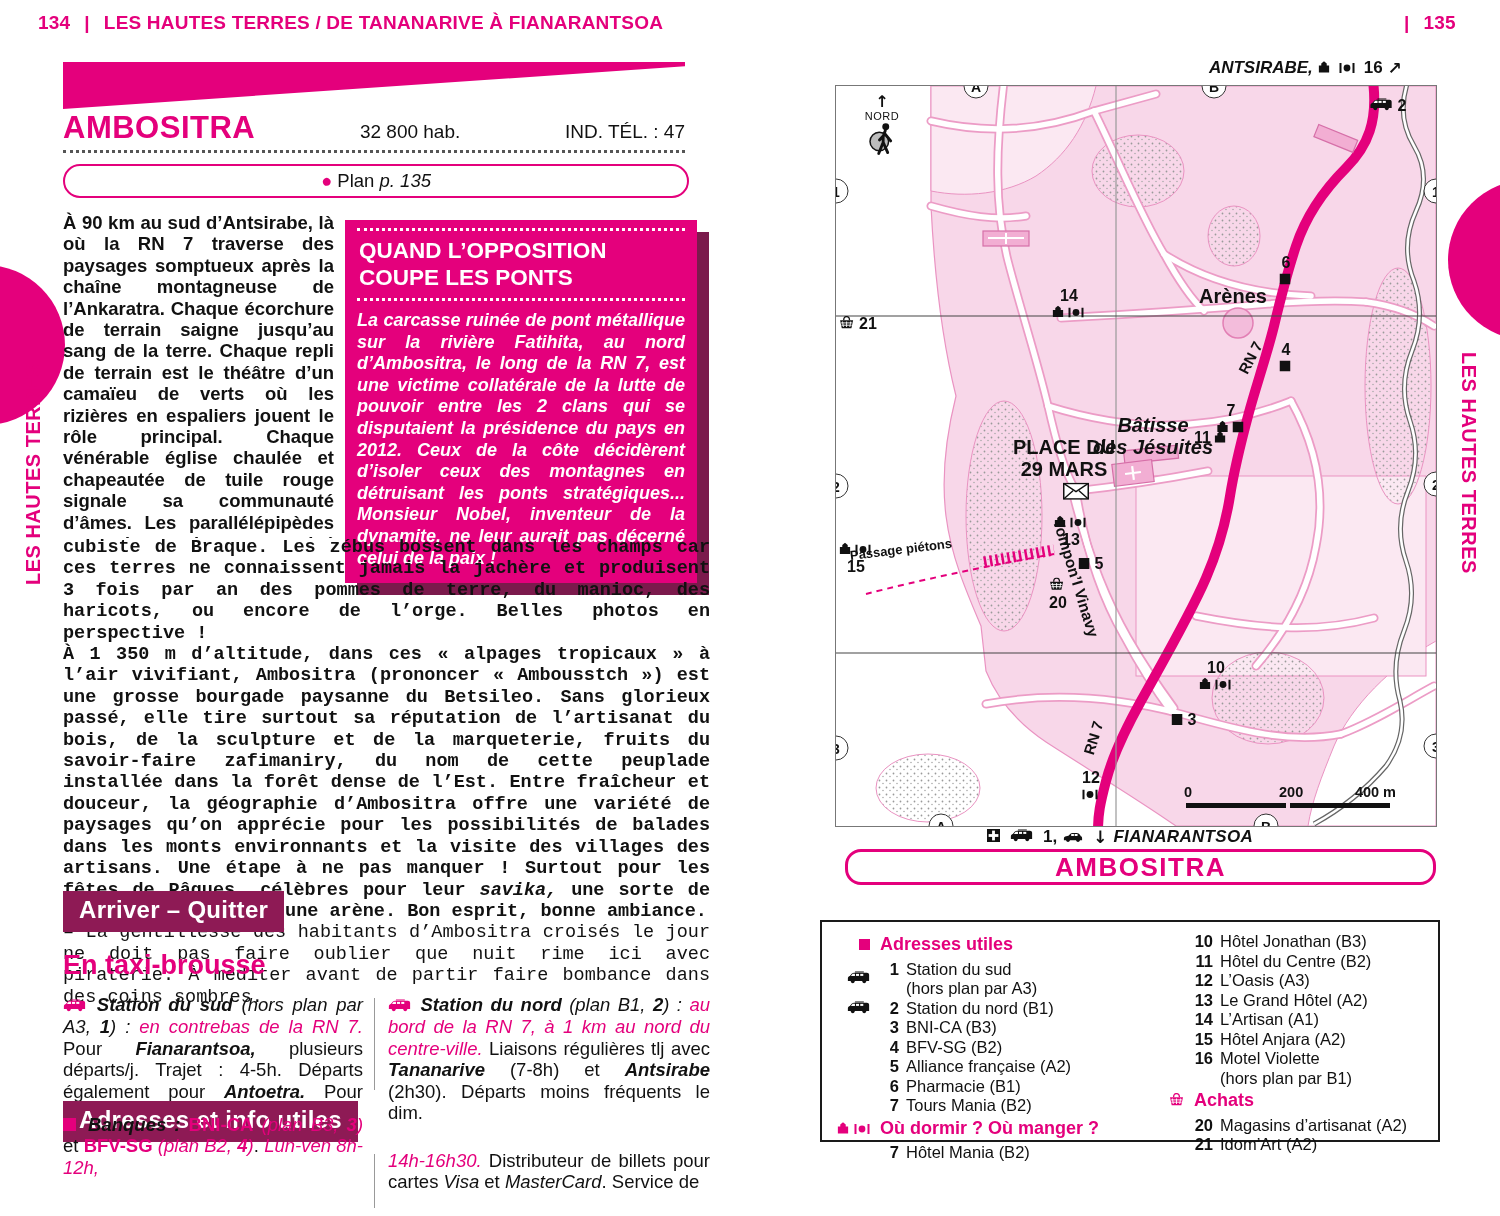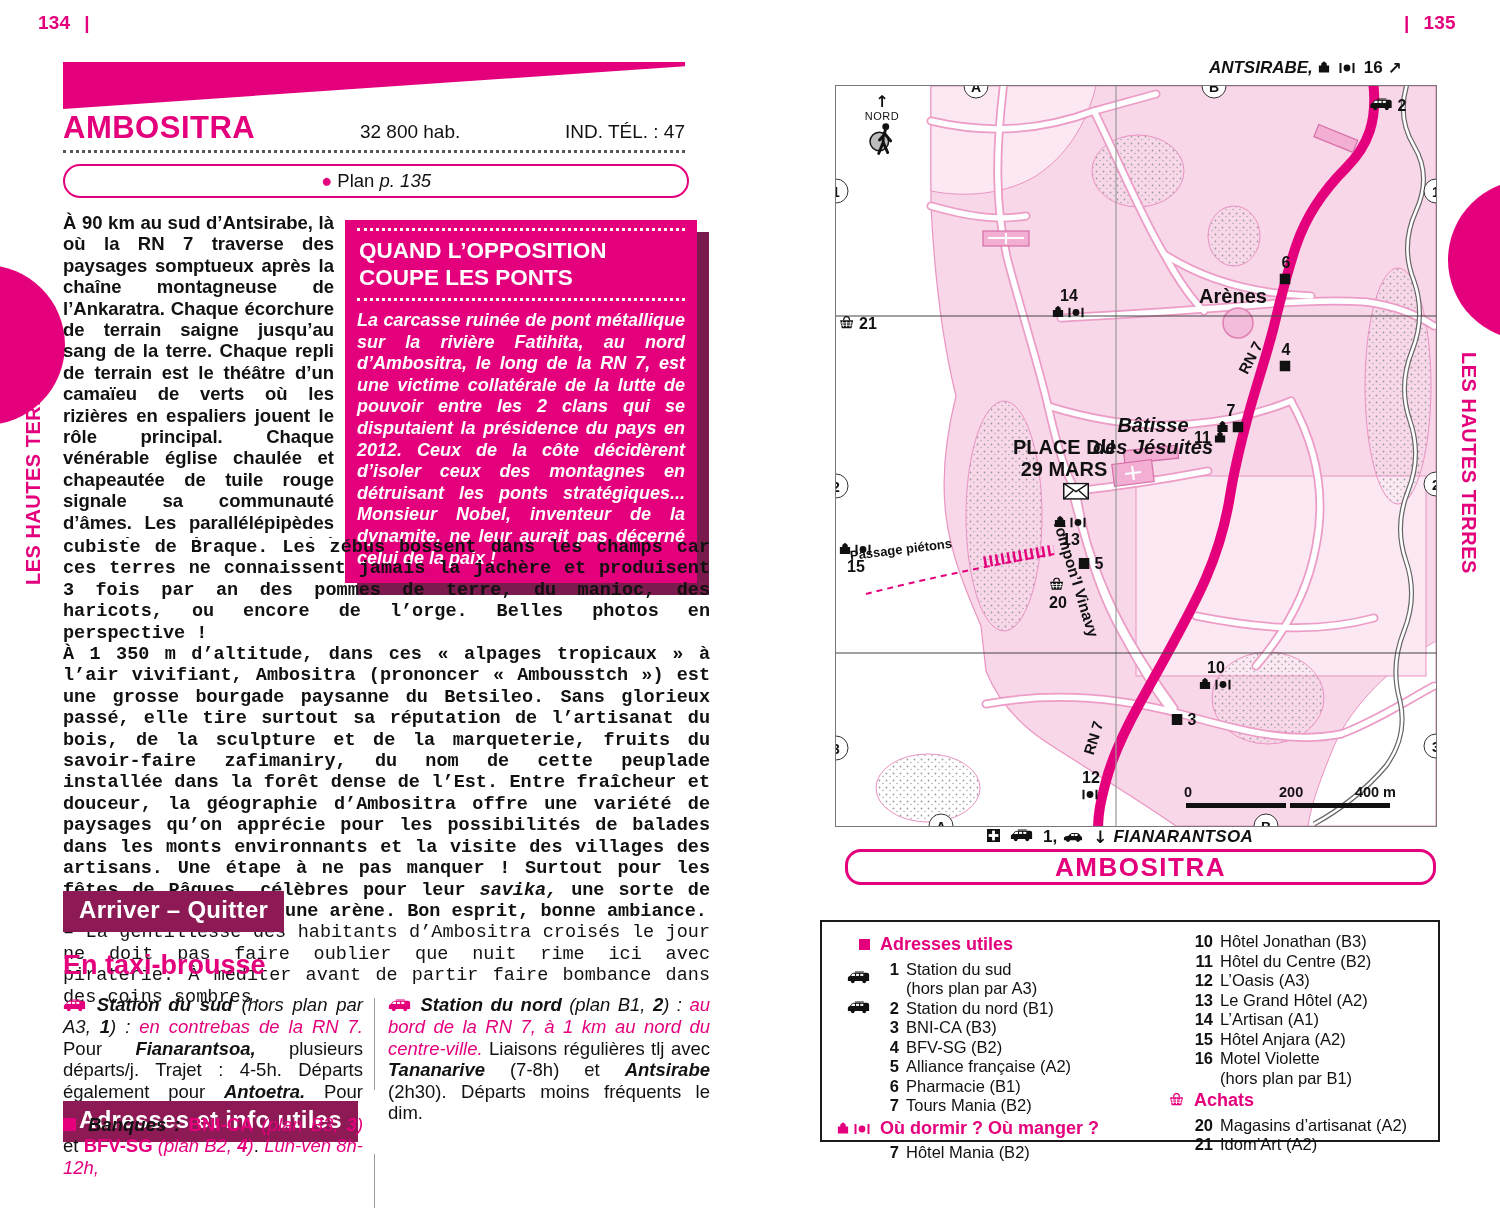--- a/index.html
+++ b/index.html
@@ -98,20 +98,21 @@
   .lg-label div{white-space:nowrap;}
 </style>
 </head>
 <body>
 
 <div id="page">
 
   <div class="hdr" style="left:38px;">
     <span>134</span>
     <span>|</span>
+    <span>LES HAUTES TERRES / DE TANANARIVE À FIANARANTSOA</span>
   </div>
 
   <div class="side-tab-circle" style="left:-95px;top:265px;"></div>
   <div class="side-text rot-ccw" style="left:22px;top:585px;">LES HAUTES TERRES</div>
 
   <div class="wedge"></div>
 
   <div class="cityrow">
     <span class="cityname">AMBOSITRA</span>
     <span class="citypop">32 800 hab.</span>
@@ -161,20 +162,21 @@
           <rect x="15" y="2.9" width="3.4" height="2.3" fill="#fff"></rect>
           <circle cx="6.5" cy="11.3" r="2.1" fill="#E4007C"></circle>
           <circle cx="19.5" cy="11.3" r="2.1" fill="#E4007C"></circle>
         </svg></span> <b><i>Station du nord</i></b> <i>(plan B1, <b>2</b>)&nbsp;:</i> <span class="mag"><i>au bord de la RN 7, à 1 km au nord du centre-ville.</i></span> Liaisons régulières tlj avec <b><i>Tananarive</i></b> (7-8h) et <b><i>Antsirabe</i></b> (2h30). Départs moins fréquents le dim.</div>
 
   <div class="secbar" style="left:63px;top:1101px;">
     <span>Adresses et info utiles</span>
   </div>
   <div class="twocol body-just" style="left:63px;top:1114px;width:300px;"><span class="sq-bullet"></span> <b><i>Banques&nbsp;:</i></b> <b class="mag">BNI-CA</b> <i class="mag">(plan B3, <b>3</b>)</i> et <b class="mag">BFV-SG</b> <i class="mag">(plan B2, <b>4</b>)</i>. <i class="mag">Lun-ven 8h-12h,</i></div>
   <div class="vdivider" style="left:374px;top:1154px;height:54px;"></div>
+  <div class="twocol body-just" style="left:388px;top:1150px;width:322px;"><i class="mag">14h-16h30.</i> Distributeur de billets pour cartes <i>Visa</i> et <i>MasterCard</i>. Service de</div>
 
   <div class="hdr" style="left:1404px;">
     <span>|</span>
     <span>135</span>
   </div>
   <div class="side-tab-circle" style="left:1448px;top:180px;"></div>
   <div class="side-text rot-cw" style="left:1480px;top:352px;">LES HAUTES TERRES</div>
 
   <div class="ants-label">
     <span class="ants-city">ANTSIRABE,</span>

